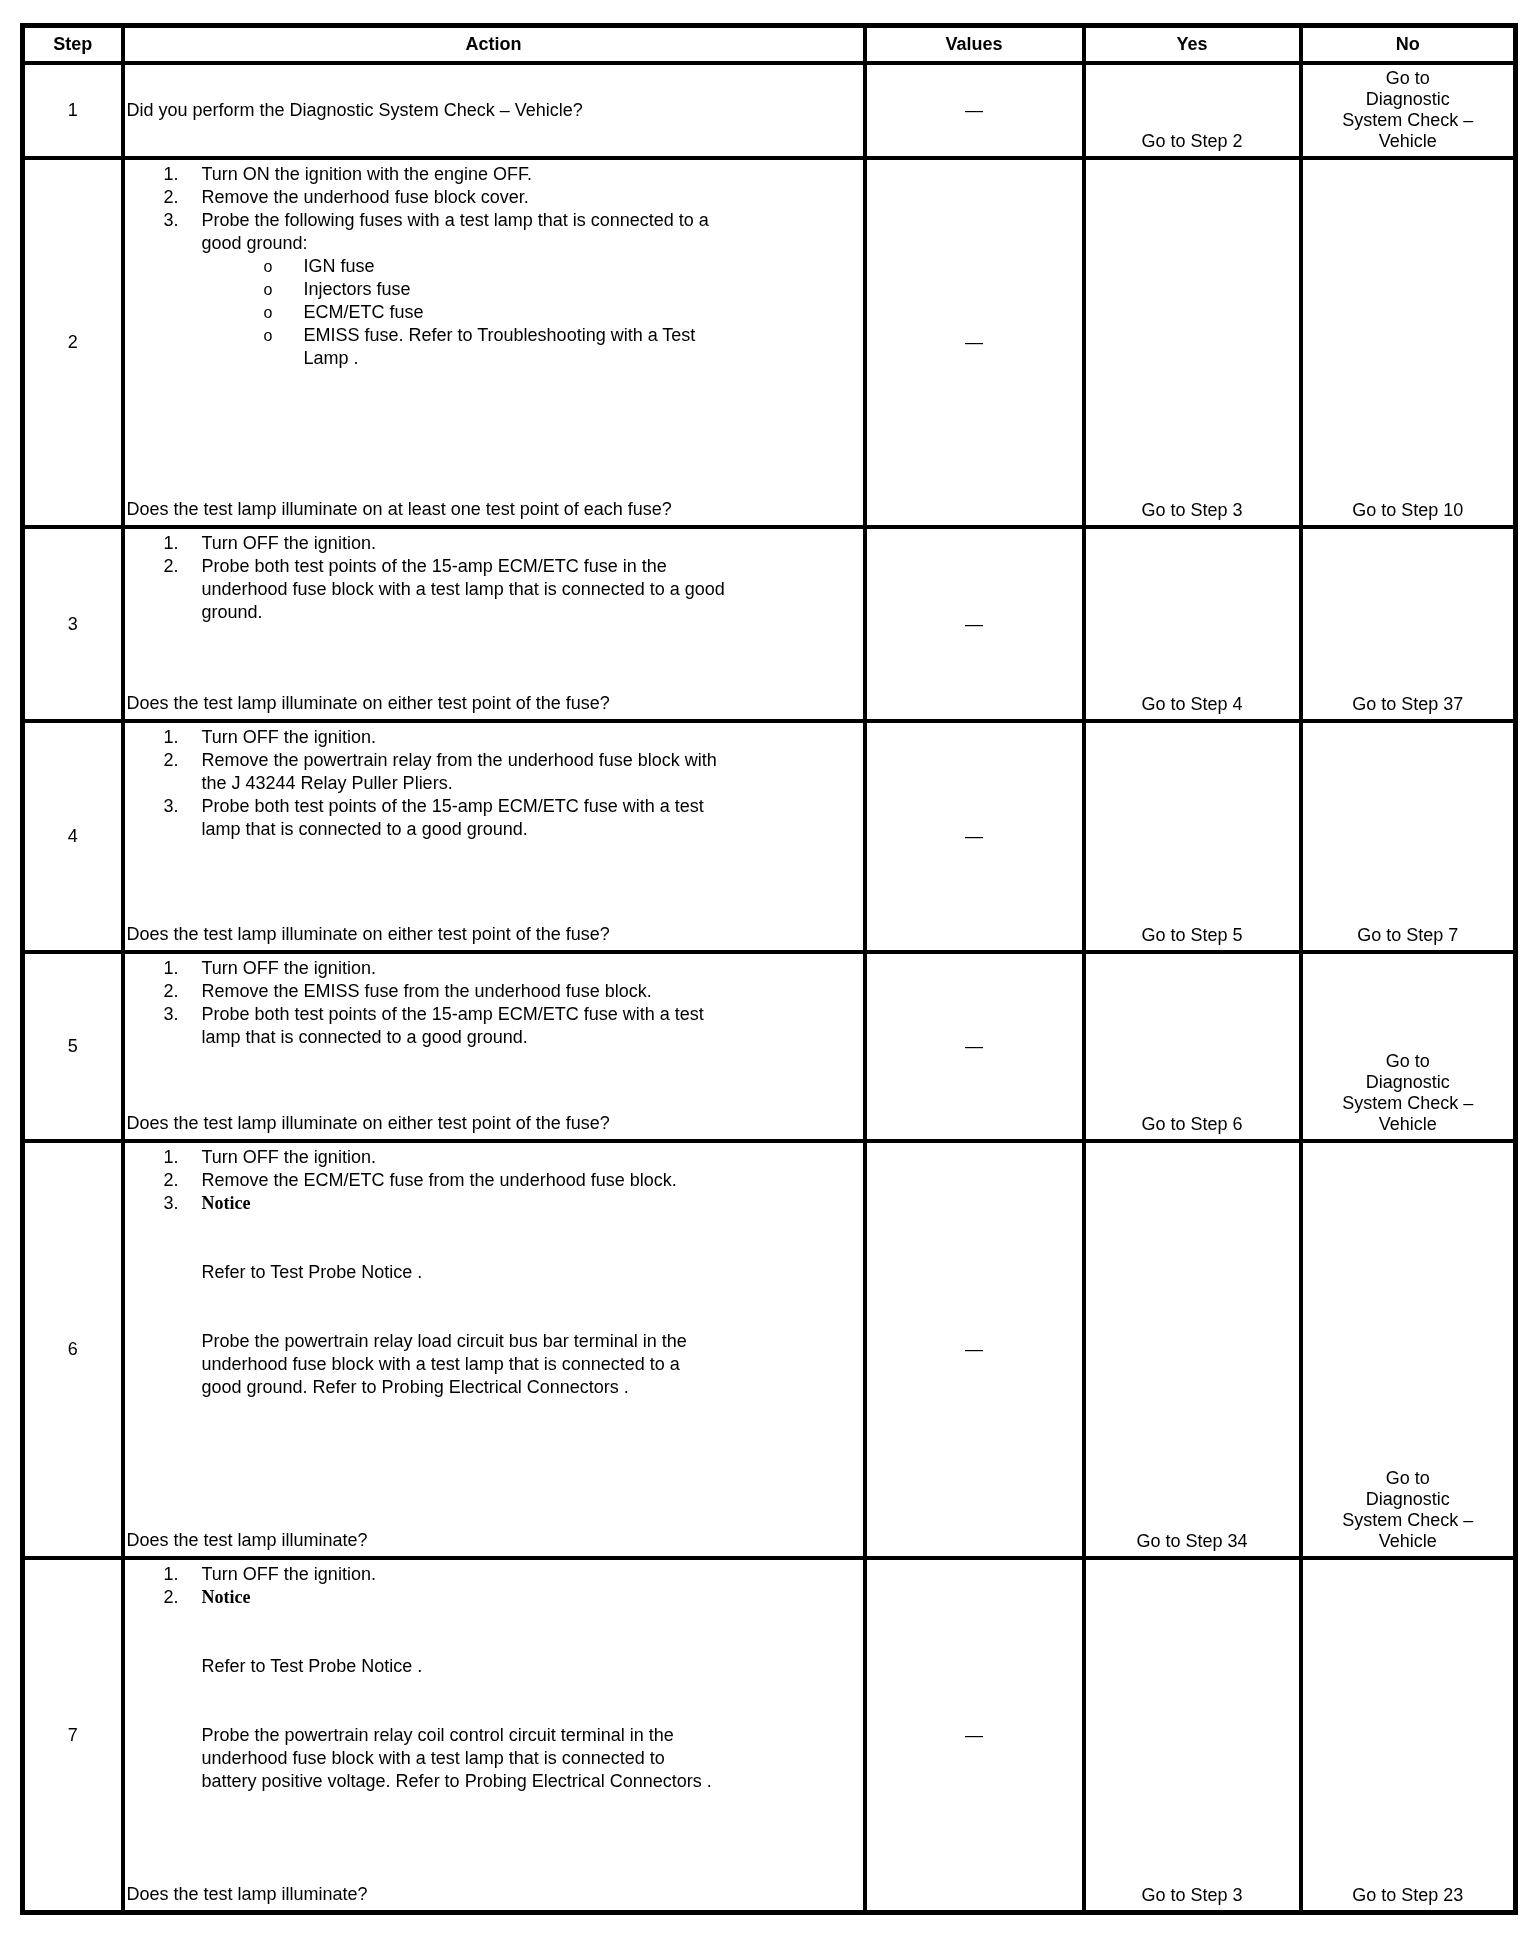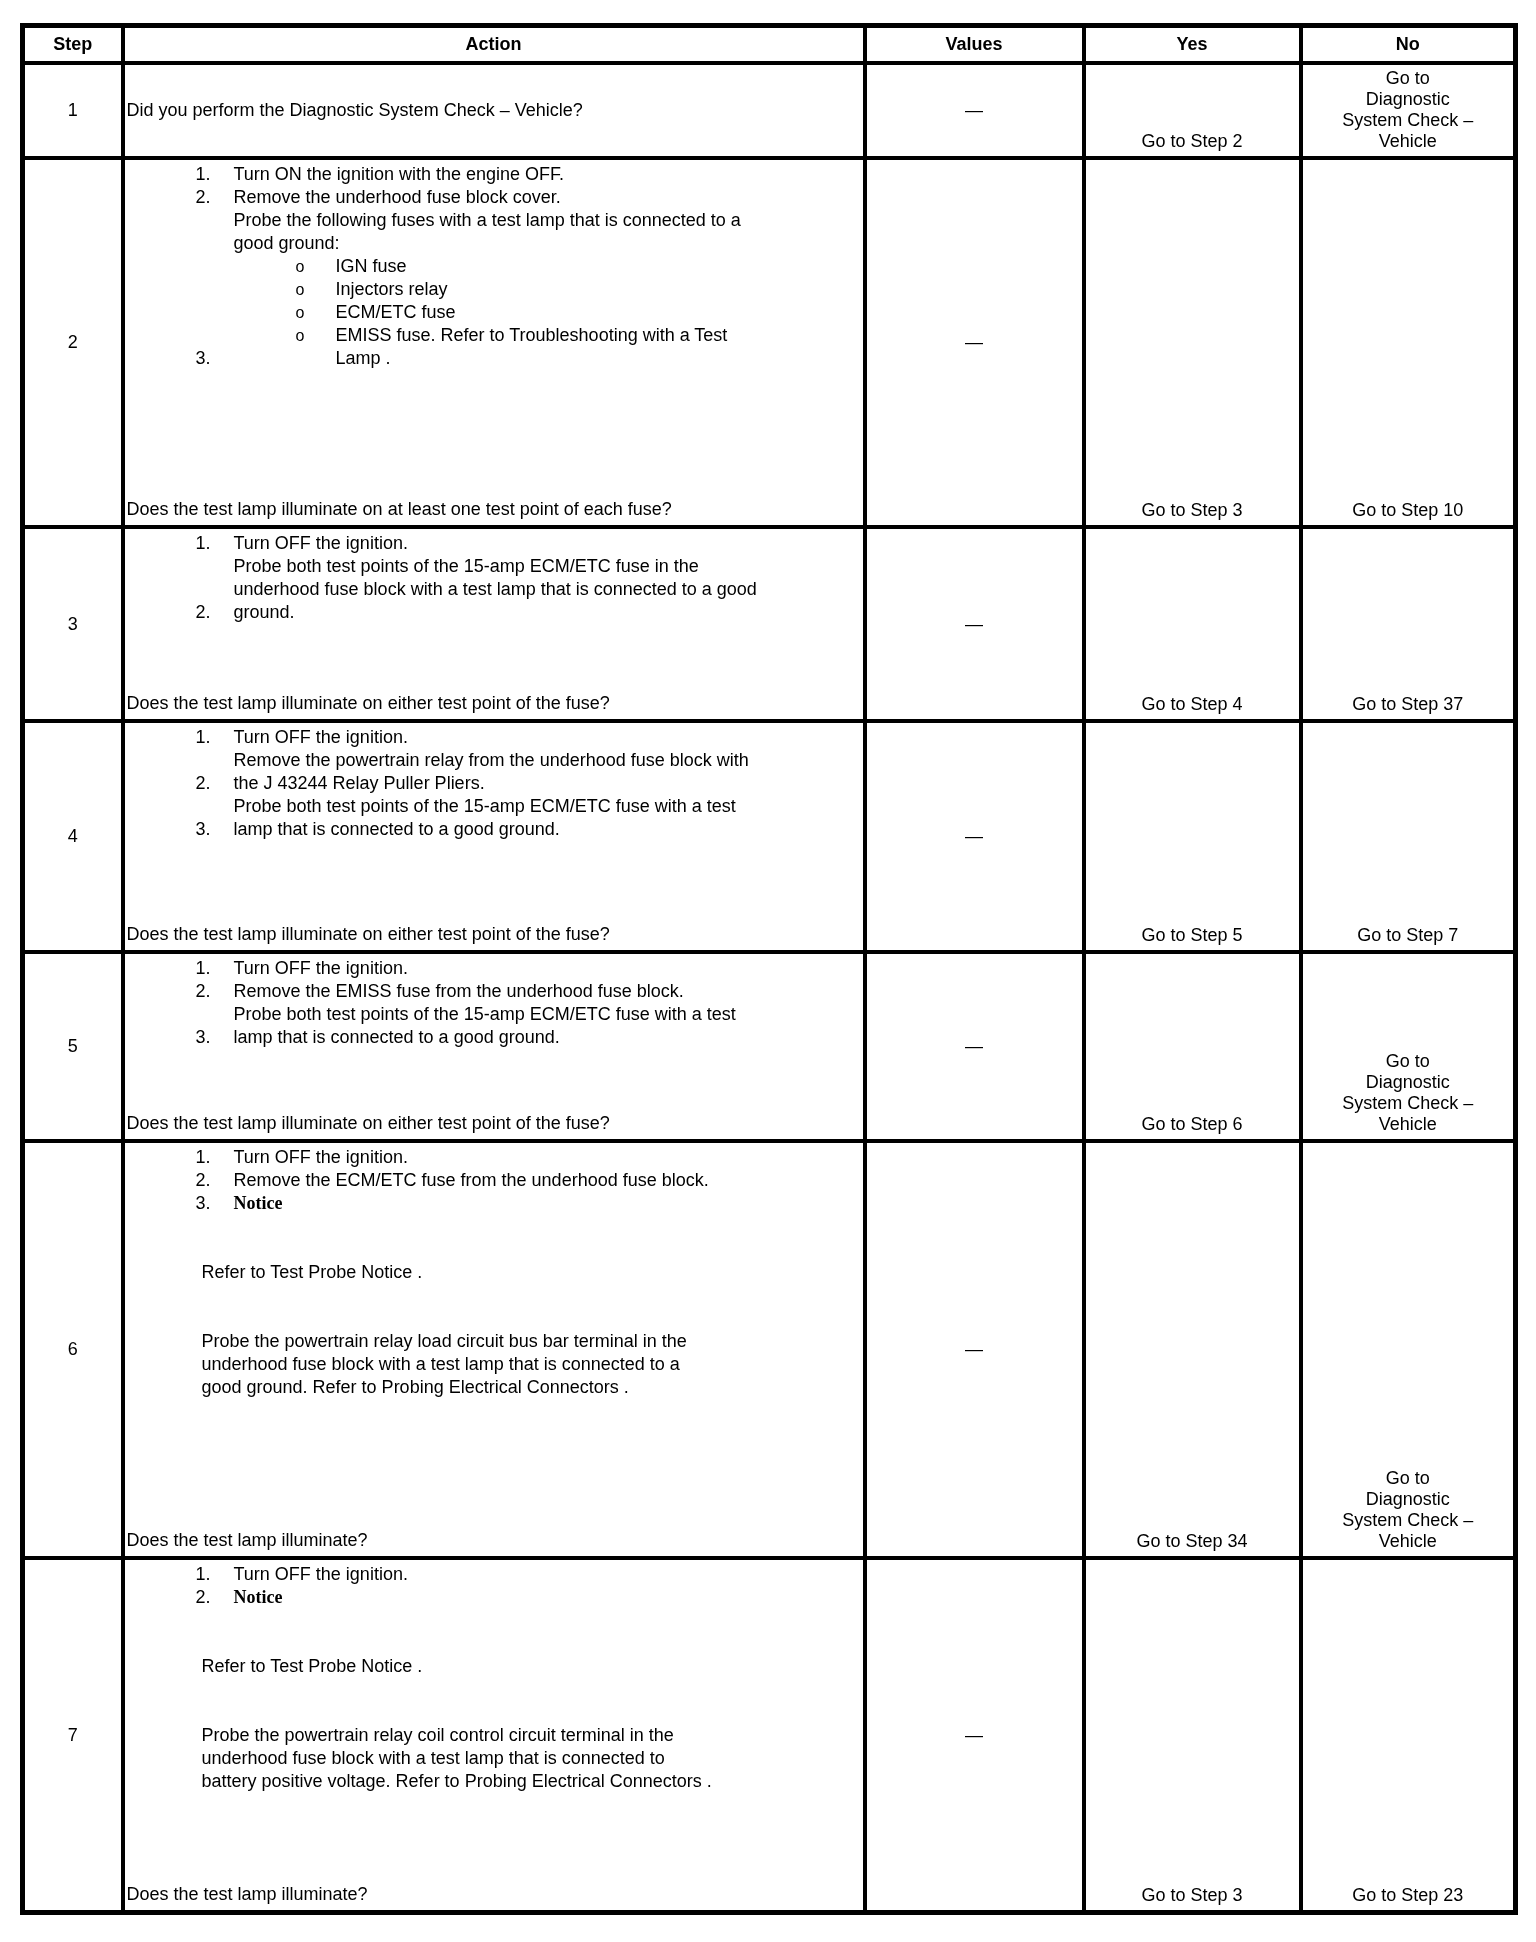--- a/index.html
+++ b/index.html
@@ -71,21 +71,21 @@
   .h5 { height: 178px; }
   .h6 { height: 406px; }
   .h7 { height: 343px; }
 
   ol.steps {
     list-style: none;
     margin: 0;
     padding: 0;
     counter-reset: st;
   }
-  ol.steps li { display: flex; align-items: flex-end; padding-left: 32px; }
+  ol.steps li { display: flex; align-items: flex-start; }
   ol.steps li::before {
     counter-increment: st;
     content: counter(st) ".";
     flex: 0 0 38px;
     margin-left: 37px;
   }
   .txt { flex: 0 1 auto; max-width: 545px; }
   li.bold .txt, li.bold .txt span { font-weight: bold; font-family: Liberation Serif, serif; }
 
   .subitem { display: flex; align-items: flex-start; }
@@ -154,21 +154,21 @@
                 <span class="txt">Remove the underhood fuse block cover.</span>
               </li>
             <li>
               <span class="txt">
                 <span>Probe the following fuses with a test lamp that is connected to a good ground:</span>
                 <div class="sub">
                   <div class="subitem">
                       <span class="stxt">IGN fuse</span>
                     </div>
                   <div class="subitem">
-                      <span class="stxt">Injectors relay</span>
+                      <span class="stxt">Injectors fuse</span>
                     </div>
                   <div class="subitem">
                       <span class="stxt">ECM/ETC fuse</span>
                     </div>
                   <div class="subitem">
                       <span class="stxt">EMISS fuse. Refer to Troubleshooting with a Test Lamp .</span>
                     </div>
                 </div>
               </span>
             </li>

